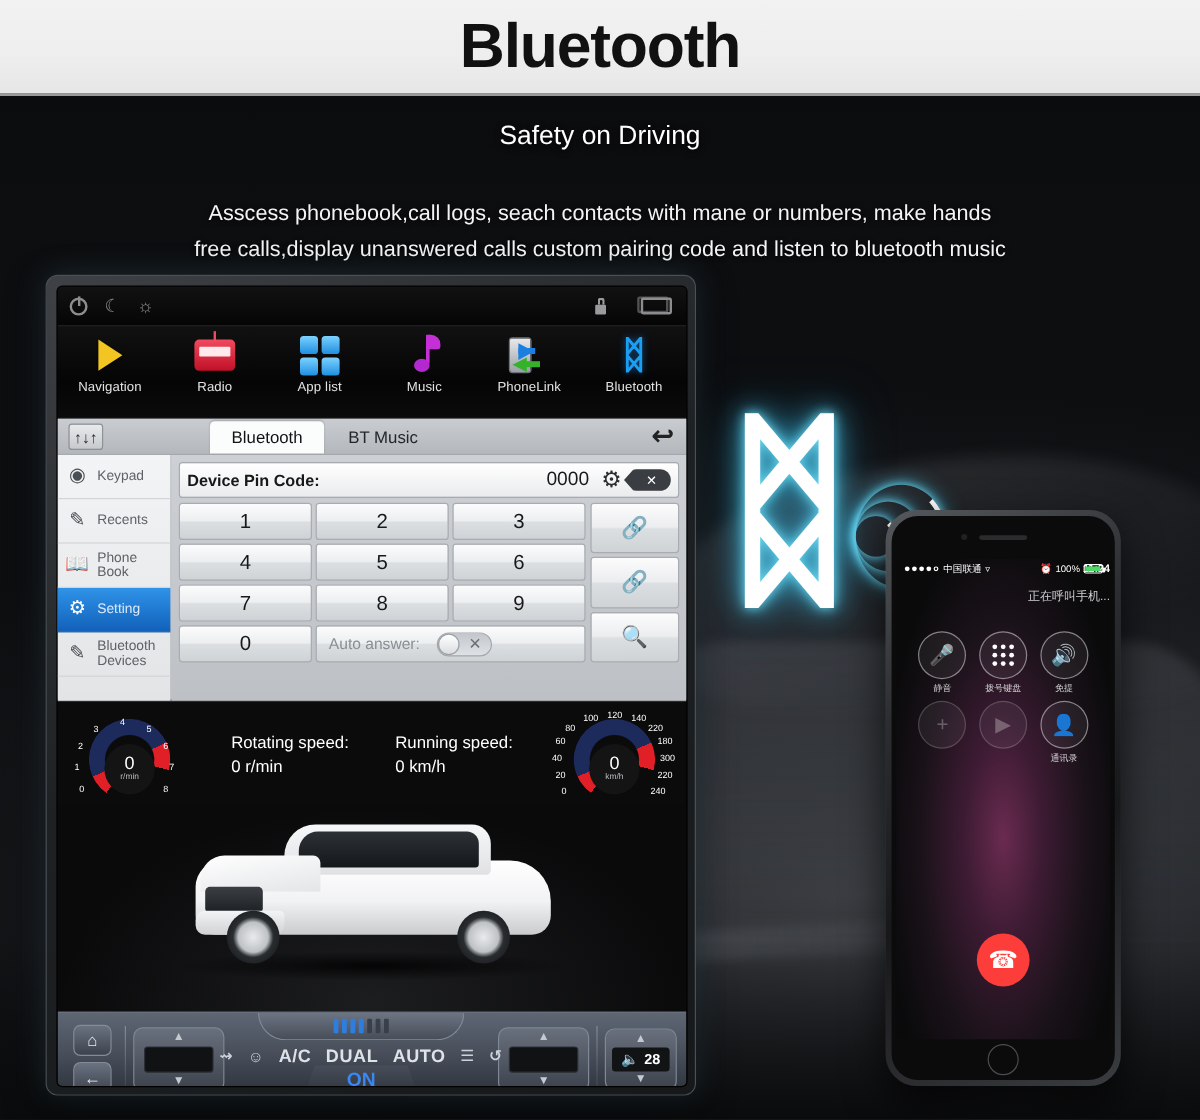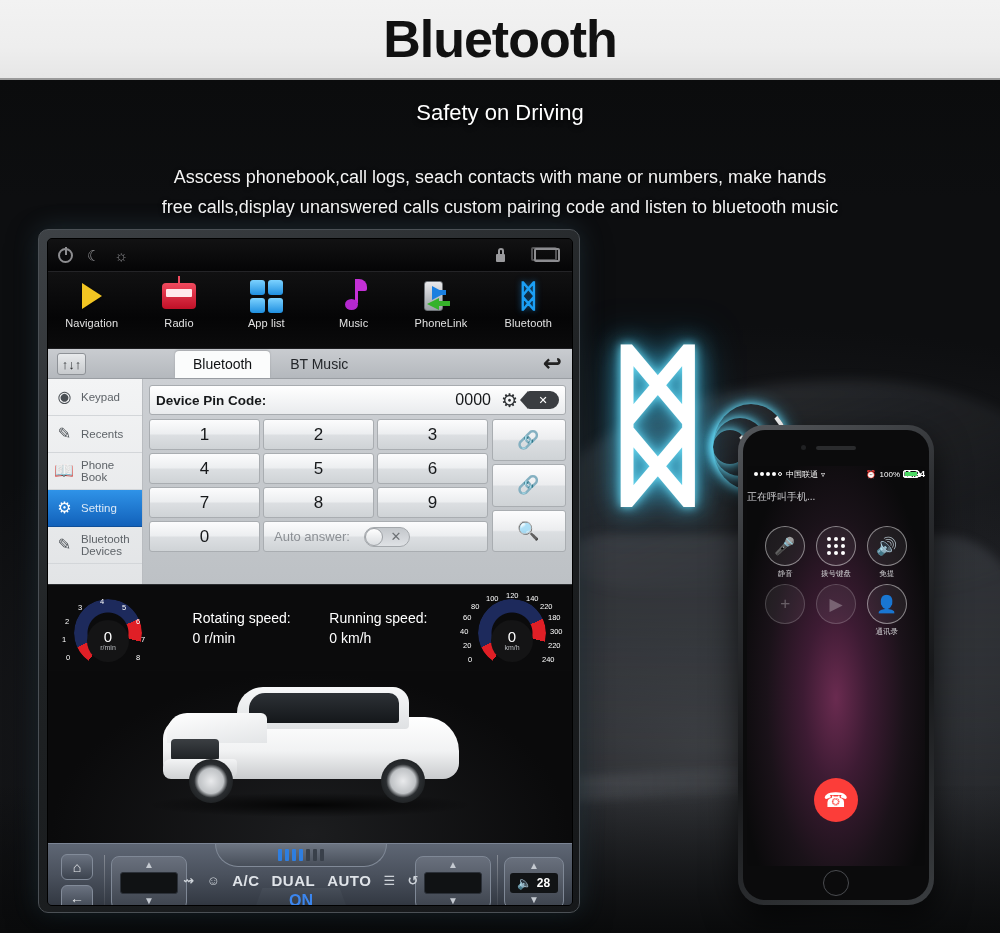--- a/index.html
+++ b/index.html
@@ -396,21 +396,21 @@
   .ph-dots i{width:4px;height:4px;border-radius:50%;background:#fff;display:block;}
   .ph-dots i.off{background:transparent;border:1px solid #fff;box-sizing:border-box;}
   .ph-carrier{margin-left:4px;font-size:8px;}
   .ph-wifi{margin-left:3px;font-size:8px;}
   .ph-time{position:absolute;left:0;width:100%;text-align:right;font-size:9px;font-weight:bold;}
   .ph-right{position:absolute;right:6px;display:flex;align-items:center;gap:3px;font-size:8px;}
   .ph-batt{width:16px;height:8px;border:1px solid #fff;border-radius:2px;position:relative;box-sizing:border-box;padding:1px;}
   .ph-batt b{display:block;width:100%;height:100%;background:#4cd964;}
   .ph-batt:after{content:"";position:absolute;right:-3px;top:2px;width:2px;height:4px;background:#fff;border-radius:0 1px 1px 0;}
   .ph-name{text-align:center;color:#fff;font-size:21px;margin-top:14px;letter-spacing:1px;}
-  .ph-sub{text-align:left;color:#cfcfd2;font-size:10px;margin-top:8px;}
+  .ph-sub{text-align:right;color:#cfcfd2;font-size:10px;margin-top:8px;}
   .ph-grid{
     margin:22px auto 0;width:152px;display:grid;grid-template-columns:repeat(3,1fr);row-gap:6px;justify-items:center;
   }
   .ph-cellw{display:flex;flex-direction:column;align-items:center;gap:3px;}
   .ph-cell{
     width:38px;height:38px;border-radius:50%;border:1px solid rgba(255,255,255,.45);
     background:rgba(255,255,255,.06);display:flex;align-items:center;justify-content:center;color:#fff;font-size:17px;
   }
   .ph-cell.dim{border-color:rgba(255,255,255,.18);color:rgba(255,255,255,.28);}
   .ph-clbl{color:#cfcfd2;font-size:7.5px;height:9px;}

